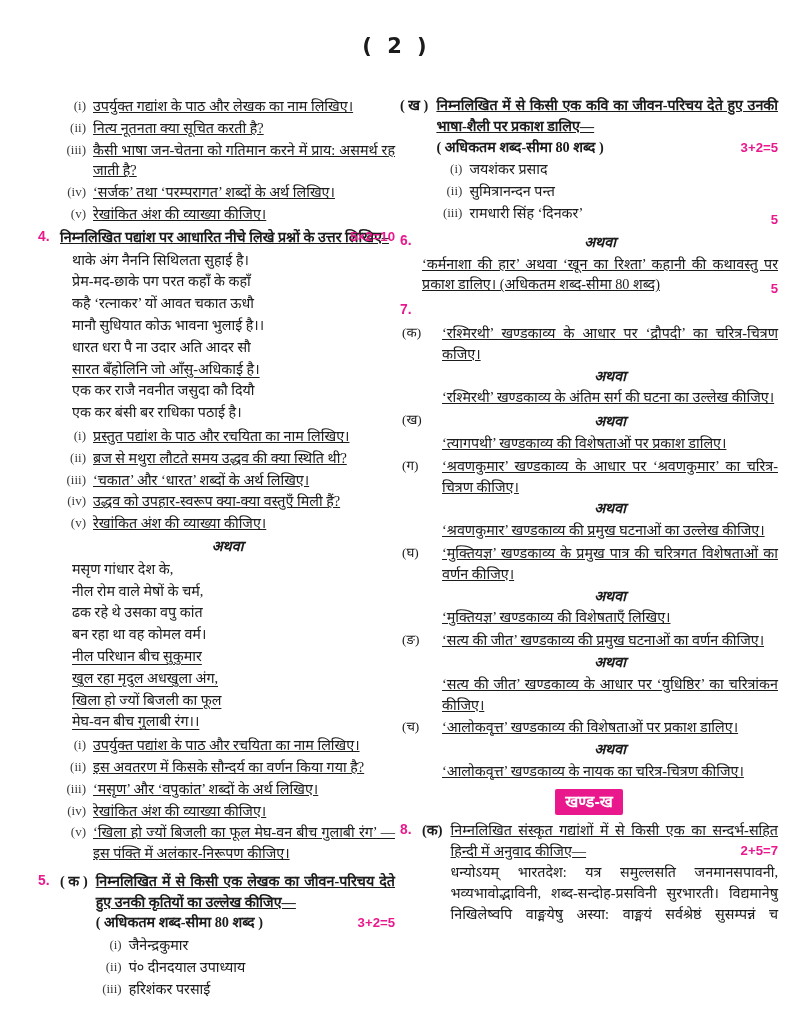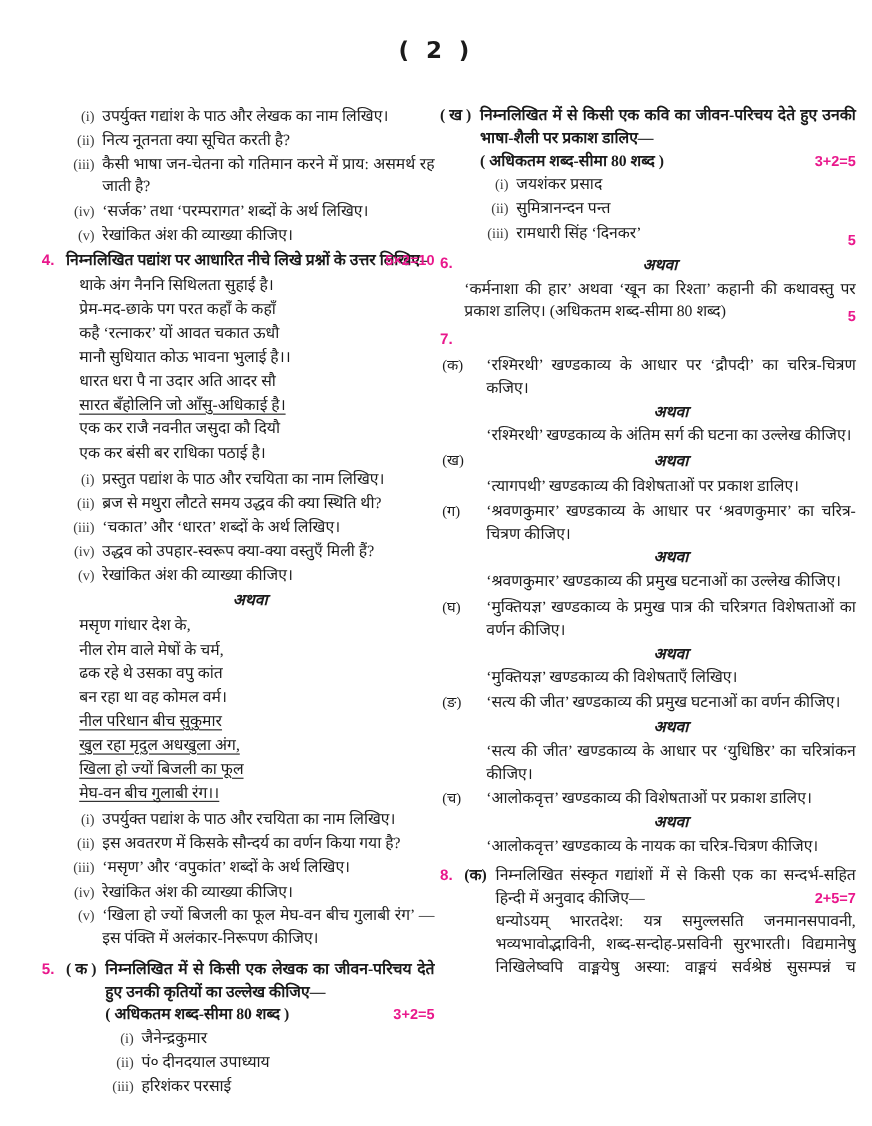--- a/index.html
+++ b/index.html
@@ -13,21 +13,21 @@
   }
   .page-num{
     position:absolute; top:36px; left:0; right:0; text-align:center;
     font-weight:700; font-size:21px; letter-spacing:4px;
     font-family:"DejaVu Sans","Liberation Sans",sans-serif;
   }
   .col{ position:absolute; top:95px; }
   .col-left{ left:38px; width:357px; }
   .col-right{ left:400px; width:378px; }
 
-  .just{ text-align:justify; }
+  .just{ text-align:justify;text-decoration:underline; }
   .bold{ font-weight:700; }
   .rel{ position:relative; }
   .abs-br{ position:absolute; right:0; bottom:0; }
 
   .qblock{ margin-bottom:5px; }
   .qrow{ display:flex; align-items:flex-start; }
   .qnum{
     flex:none; width:22px; color:var(--accent); font-weight:700;
     font-family:"Liberation Sans","DejaVu Sans",sans-serif; font-size:13.8px;
   }
@@ -347,20 +347,23 @@
             <span class="pm">(च)</span>
             <div class="pbody">
               <div class="just">‘आलोकवृत्त’ खण्डकाव्य की विशेषताओं पर प्रकाश डालिए।</div>
               <div class="or-sep">अथवा</div>
               <div class="just">‘आलोकवृत्त’ खण्डकाव्य के नायक का चरित्र-चित्रण कीजिए।</div>
             </div>
           </div>
         </div>
     </div>
 
+    <div class="badge-row">
+      <span class="badge">खण्ड-ख</span>
+    </div>
 
     <div class="qblock">
       <div class="qrow">
         <span class="qnum">8.</span>
         <span class="qpart">(क)</span>
         <div class="qbody">
           <div class="rel just">
             <span>निम्नलिखित संस्कृत गद्यांशों में से किसी एक का सन्दर्भ-सहित हिन्दी में अनुवाद कीजिए—</span>
             <span class="marks abs-br">2+5=7</span>
           </div>

